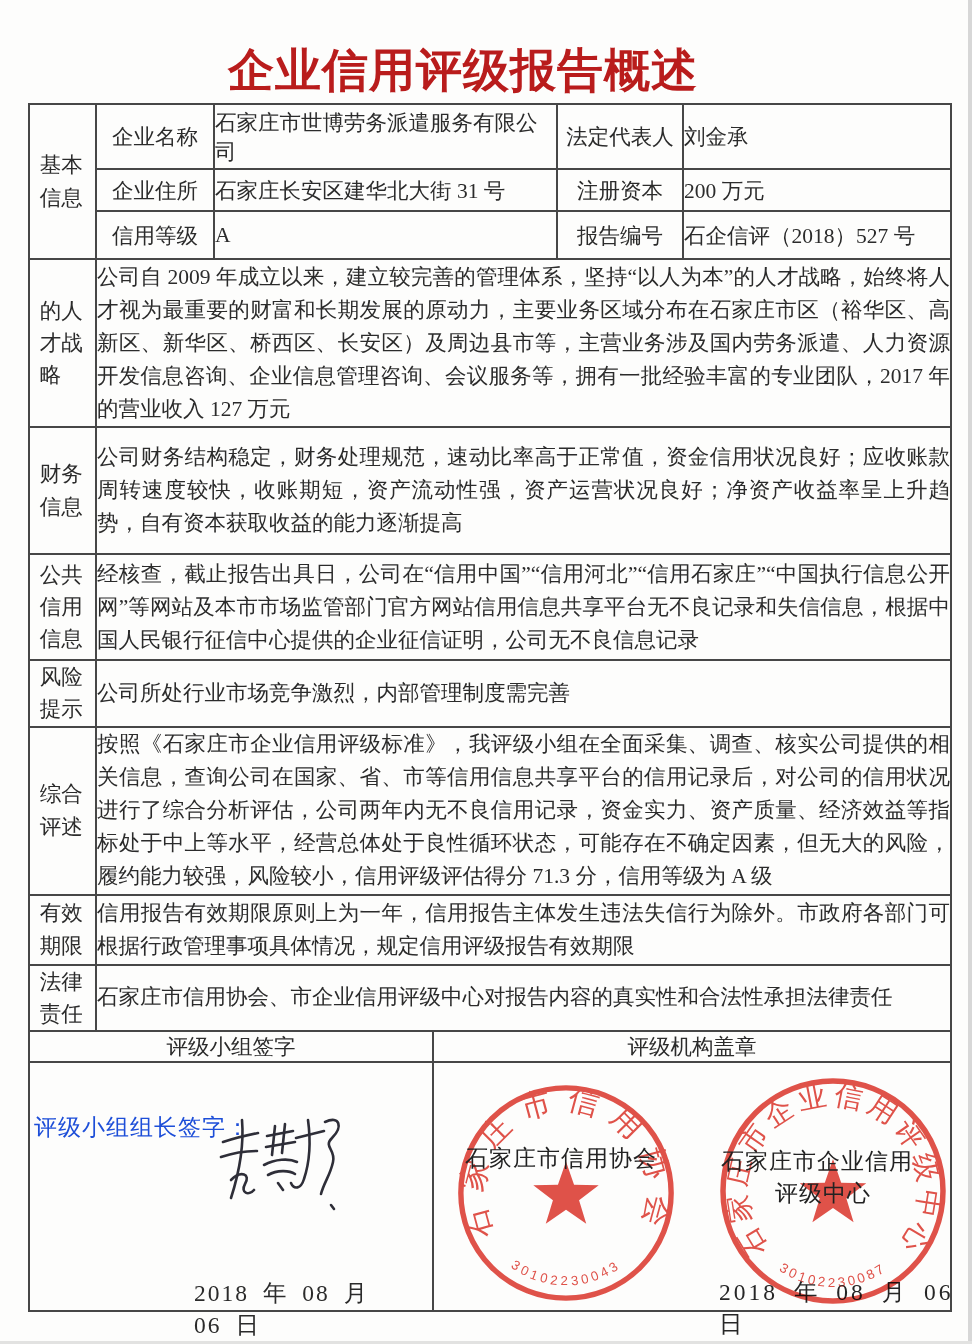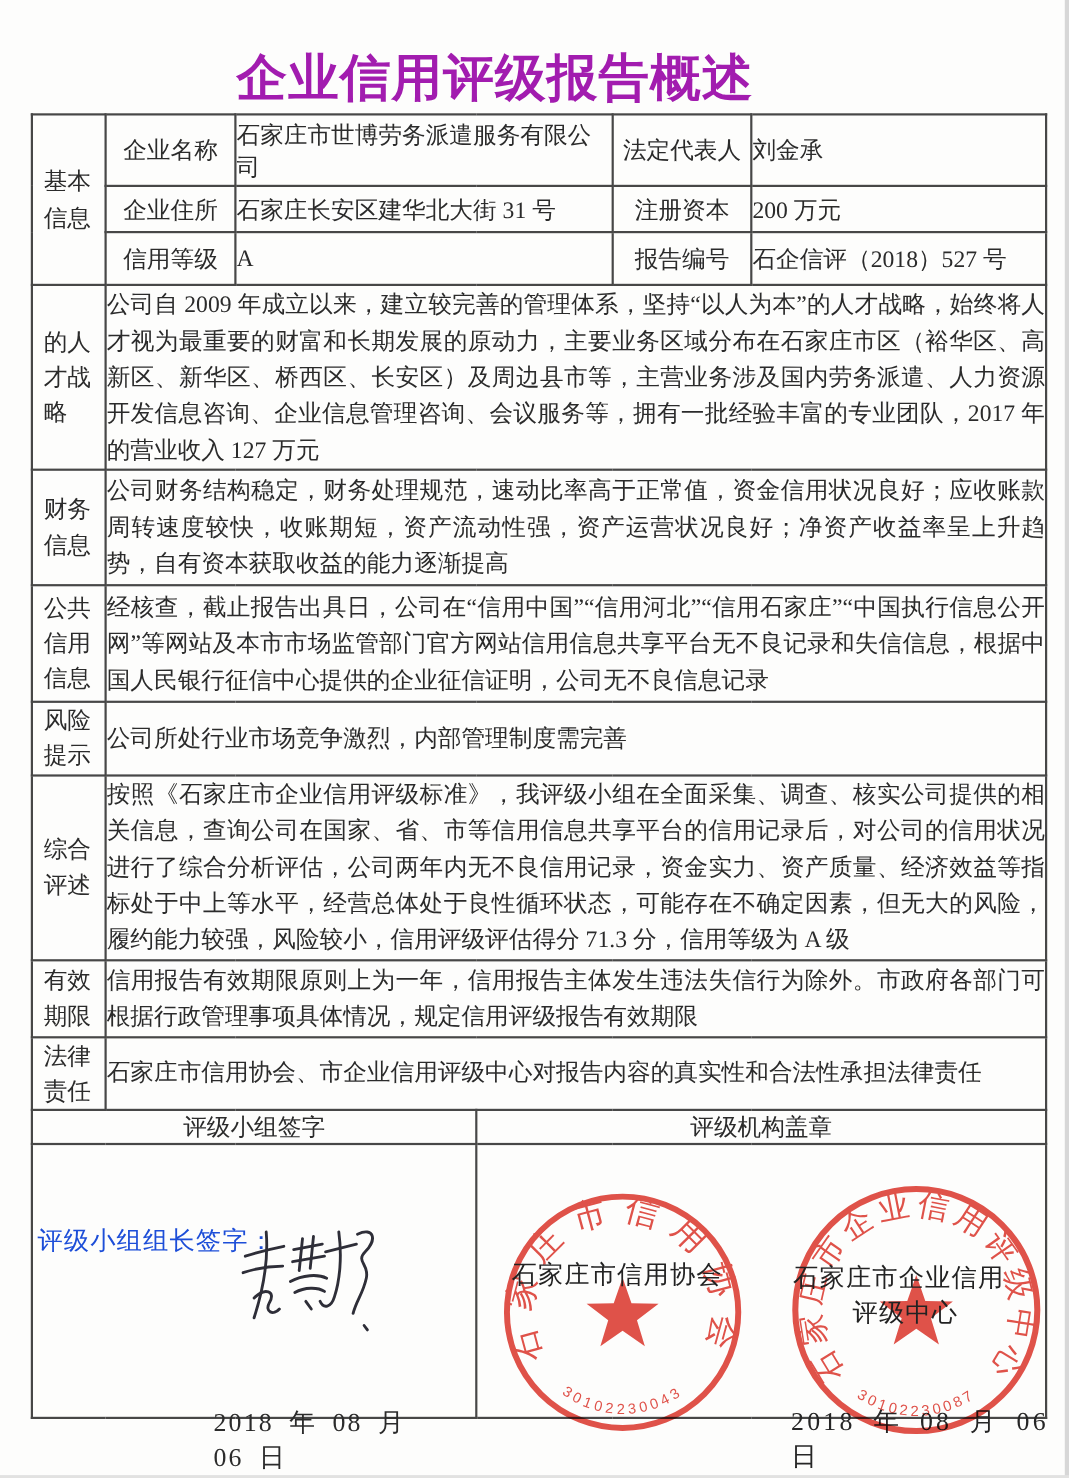--- a/index.html
+++ b/index.html
@@ -13,21 +13,22 @@
     background:#fdfdfc;overflow:hidden;
     color:#2b2b2b;
   }
   .scan-edge-r{position:absolute;right:0;top:0;width:4px;height:100%;background:#d7d7d7;}
   .scan-edge-b{position:absolute;left:0;bottom:0;width:100%;height:3px;background:#e2e2e1;}
 
   .doc-title{
     position:absolute;left:0;top:40px;width:900px;
     text-align:center;
     font-size:46px;font-weight:bold;letter-spacing:1px;
-    color:#a21caf;
+    color:#b91c1c;
+    padding-left:13px;
   }
 
   table.main{
     position:absolute;left:28px;top:103px;
     width:922px;border-collapse:collapse;table-layout:fixed;
   }
   table.main td{
     border:2px solid #474747;
     vertical-align:middle;
     font-size:21.5px;
@@ -107,21 +108,21 @@
     <tr style="height:48px">
       <td class="fld">信用等级</td>
       <td class="val" colspan="2">A</td>
       <td class="fld">报告编号</td>
       <td class="val">石企信评（2018）527 号</td>
     </tr>
     <tr style="height:168px">
       <td class="lbl"><span class="v2">的人才战略</span></td>
       <td class="txt" colspan="5">公司自 2009 年成立以来，建立较完善的管理体系，坚持“以人为本”的人才战略，始终将人才视为最重要的财富和长期发展的原动力，主要业务区域分布在石家庄市区（裕华区、高新区、新华区、桥西区、长安区）及周边县市等，主营业务涉及国内劳务派遣、人力资源开发信息咨询、企业信息管理咨询、会议服务等，拥有一批经验丰富的专业团队，2017 年的营业收入 127 万元</td>
     </tr>
-    <tr style="height:105px">
+    <tr style="height:127px">
       <td class="lbl"><span class="v2">财务信息</span></td>
       <td class="txt" colspan="5">公司财务结构稳定，财务处理规范，速动比率高于正常值，资金信用状况良好；应收账款周转速度较快，收账期短，资产流动性强，资产运营状况良好；净资产收益率呈上升趋势，自有资本获取收益的能力逐渐提高</td>
     </tr>
     <tr style="height:106px">
       <td class="lbl"><span class="v2">公共信用信息</span></td>
       <td class="txt" colspan="5">经核查，截止报告出具日，公司在“信用中国”“信用河北”“信用石家庄”“中国执行信息公开网”等网站及本市市场监管部门官方网站信用信息共享平台无不良记录和失信信息，根据中国人民银行征信中心提供的企业征信证明，公司无不良信息记录</td>
     </tr>
     <tr style="height:64px">
       <td class="lbl"><span class="v2">风险提示</span></td>
       <td class="txt" colspan="5">公司所处行业市场竞争激烈，内部管理制度需完善</td>

